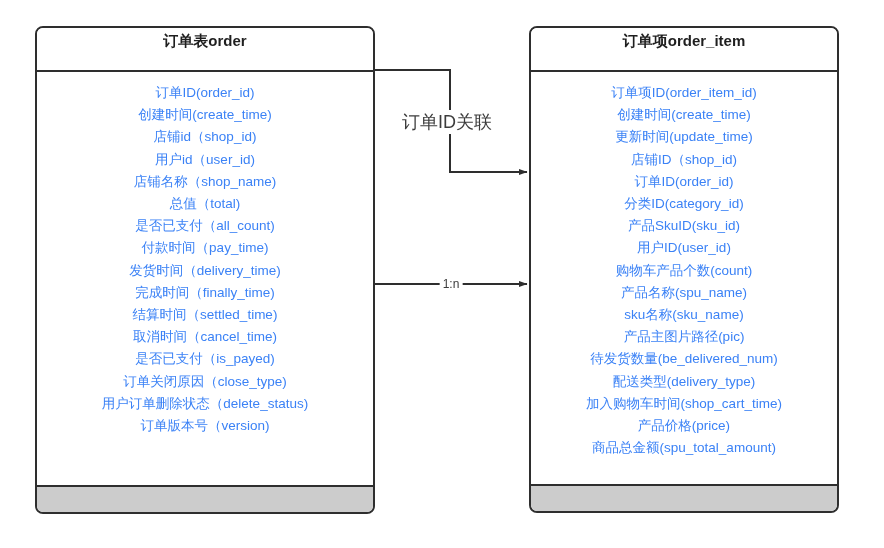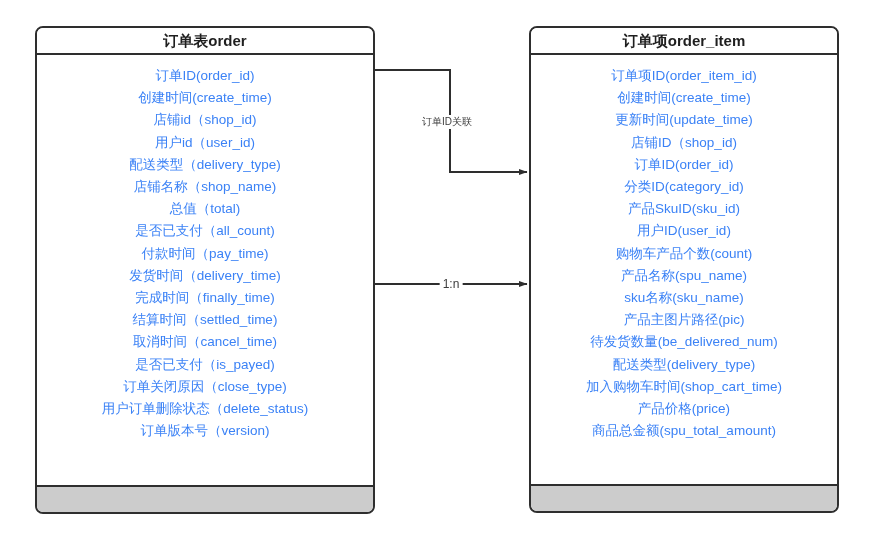--- a/index.html
+++ b/index.html
@@ -28,21 +28,21 @@
     border-radius: 8px;
     background: #ffffff;
     display: flex;
     flex-direction: column;
     overflow: hidden;
   }
 
   .entity-header {
     flex: 0 0 auto;
     box-sizing: border-box;
-    height: 27px;
+    height: 44px;
     line-height: 25px;
     text-align: center;
     font-weight: bold;
     font-size: 15px;
     color: #1f1f1f;
     border-bottom: 2px solid #2e2e2e;
     background: #ffffff;
     white-space: nowrap;
   }
 
@@ -88,21 +88,21 @@
     position: absolute;
     left: 0;
     top: 0;
     width: 884px;
     height: 548px;
     pointer-events: none;
   }
 
   .edge-label {
     position: absolute;
-    font-size: 10px;
+    font-size: 18px;
     color: #3c3c3c;
     background: #ffffff;
     padding: 0 3px;
     white-space: nowrap;
     transform: translate(-50%, -50%);
   }
   #edge-label-order-id { left: 447px; top: 122px; }
   #edge-label-cardinality { left: 451px; top: 284px; font-size: 12px; text-align: center; }
 </style>
 </head>
@@ -110,21 +110,20 @@
 
 <div class="canvas">
 
   <div class="entity" id="entity-order">
     <div class="entity-header">订单表order</div>
     <div class="entity-body">
       <div class="field-row">订单ID(order_id)</div>
       <div class="field-row">创建时间(create_time)</div>
       <div class="field-row">店铺id（shop_id)</div>
       <div class="field-row">用户id（user_id)</div>
-      <div class="field-row">配送类型（delivery_type)</div>
       <div class="field-row">店铺名称（shop_name)</div>
       <div class="field-row">总值（total)</div>
       <div class="field-row">是否已支付（all_count)</div>
       <div class="field-row">付款时间（pay_time)</div>
       <div class="field-row">发货时间（delivery_time)</div>
       <div class="field-row">完成时间（finally_time)</div>
       <div class="field-row">结算时间（settled_time)</div>
       <div class="field-row">取消时间（cancel_time)</div>
       <div class="field-row">是否已支付（is_payed)</div>
       <div class="field-row">订单关闭原因（close_type)</div>

